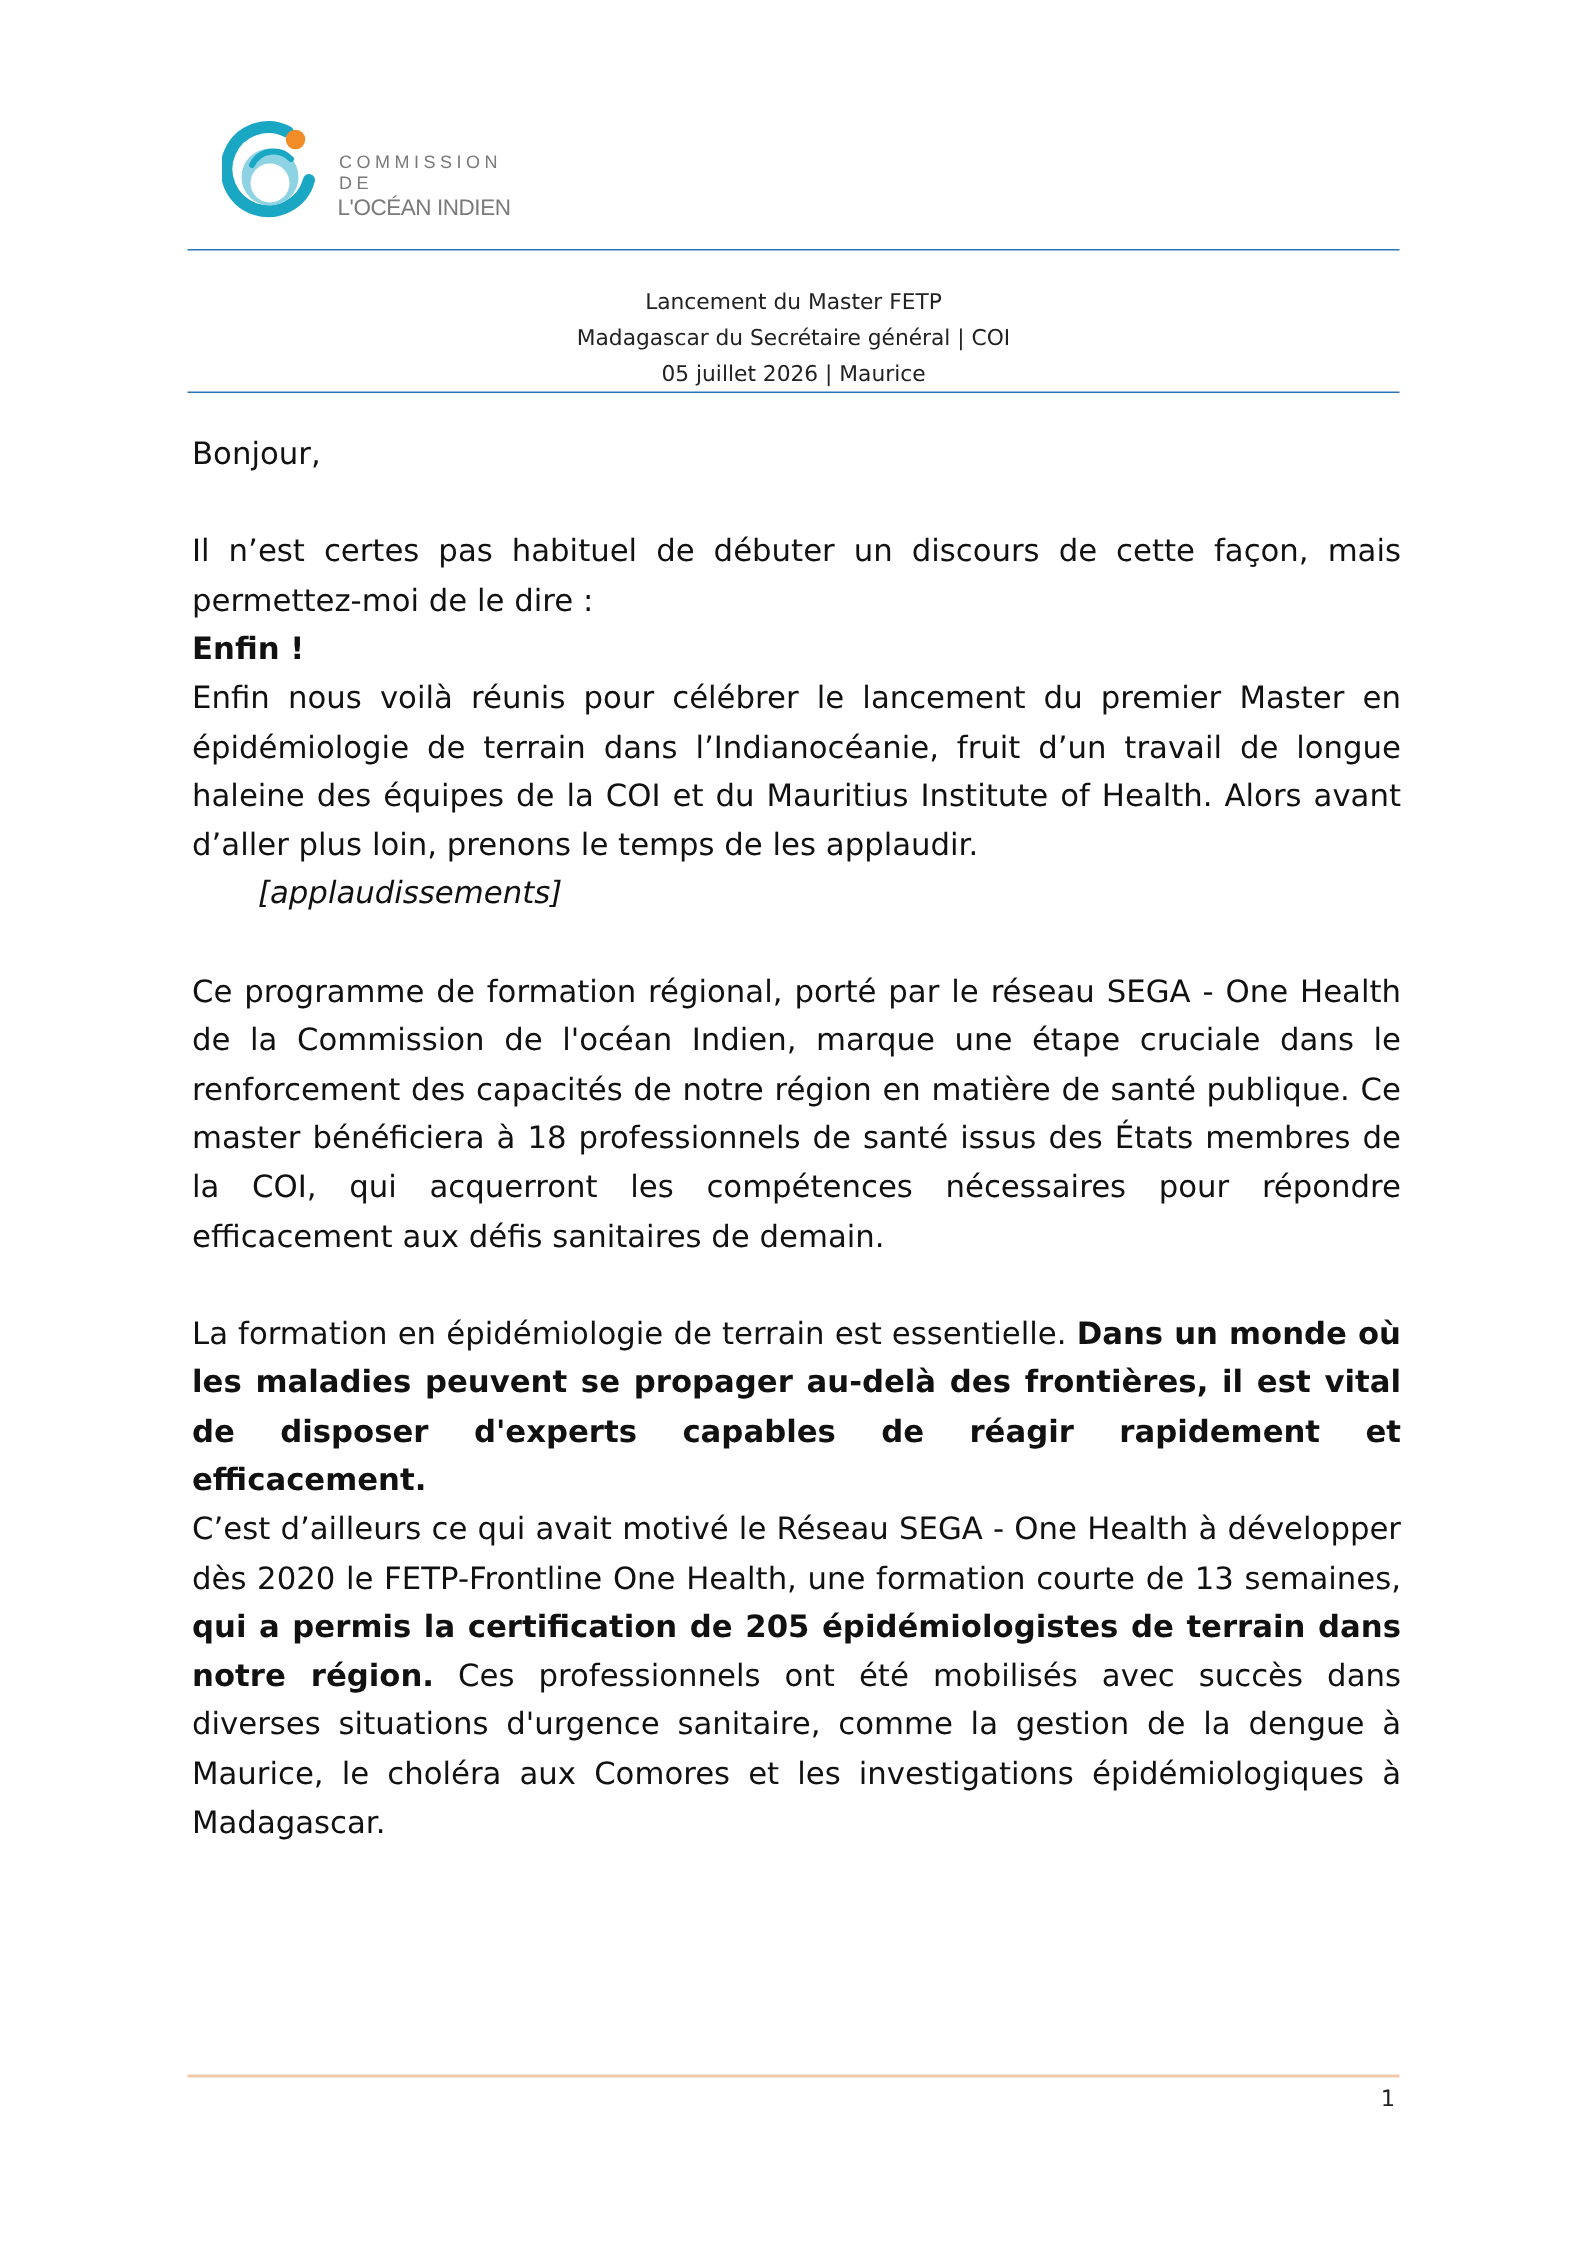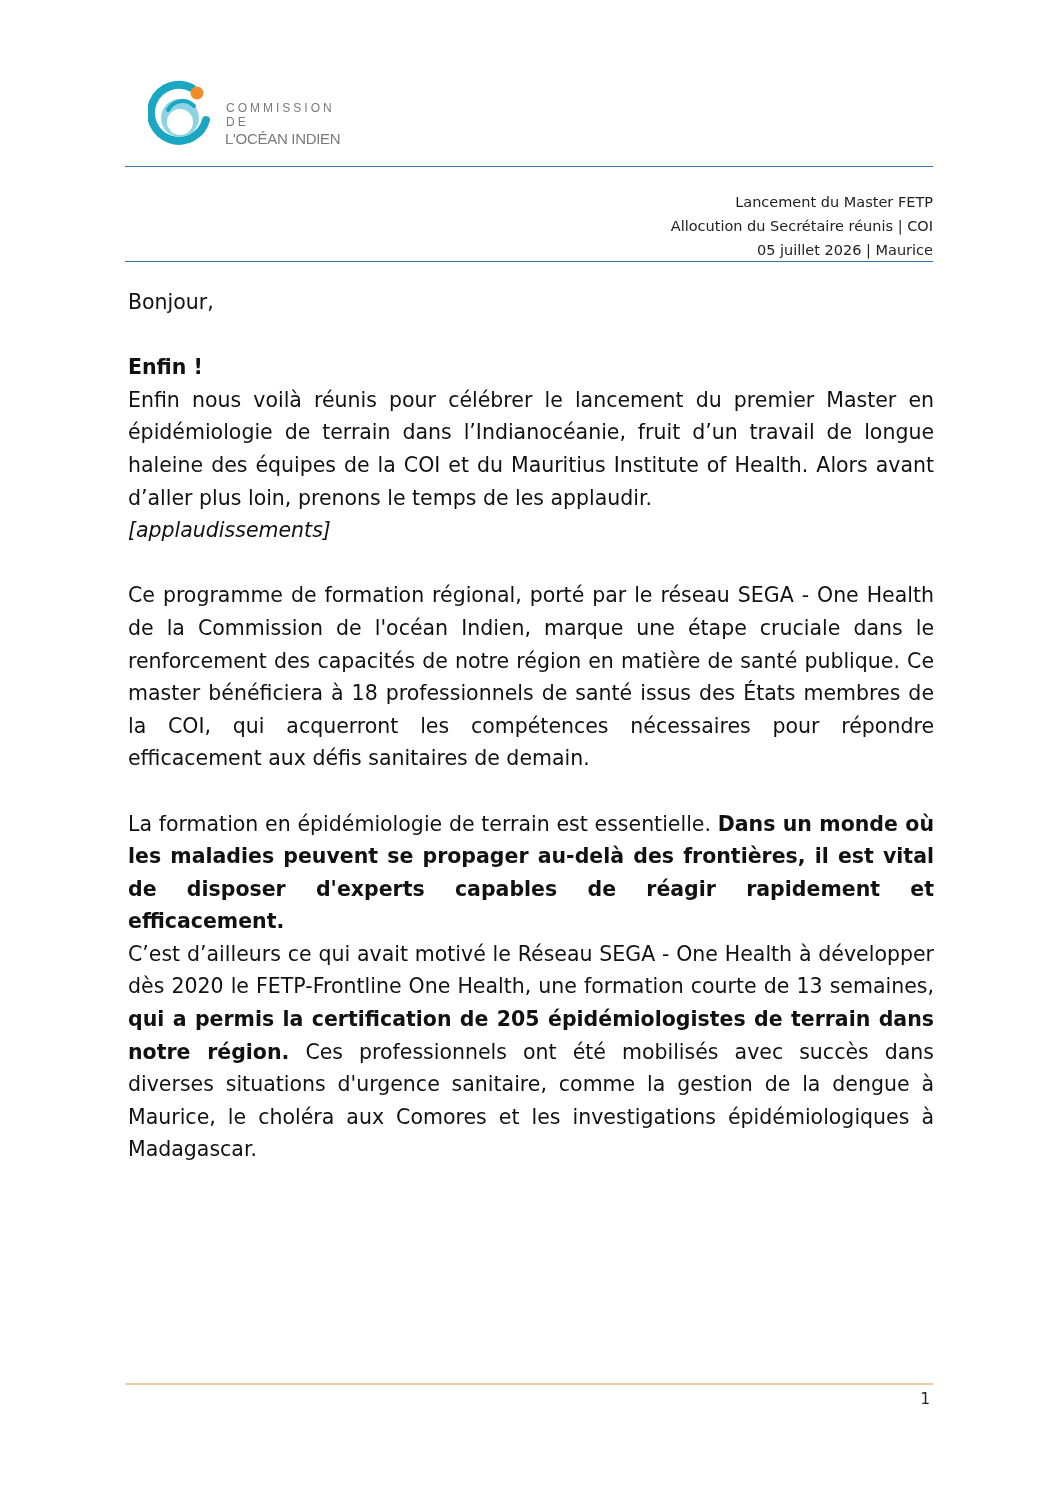--- a/index.html
+++ b/index.html
@@ -7,28 +7,28 @@
            font-family: "DejaVu Sans", sans-serif; color: #111; }
     .logo { position: absolute; left: 148px; top: 80px; width: 200px; height: 66px; }
     .logo svg { position: absolute; left: 0; top: 0; }
     .logo .t1 { position: absolute; left: 78px; top: 21px; font-size: 12px; letter-spacing: 3px;
                 color: #7a7a7a; font-family: "Liberation Sans", sans-serif; }
     .logo .t2 { position: absolute; left: 77px; top: 30px; font-size: 15px; color: #7a7a7a;
                 font-family: "Liberation Sans", sans-serif; letter-spacing: -0.3px; margin-top: 20px; }
     .rule { position: absolute; left: 125px; width: 808px; height: 0; }
     .rule.blue { border-top: 1.5px solid #2e75b6; }
     .rule.tan { border-top: 2px solid #f2c9a8; }
-    .header-block { position: absolute; left: 125px; width: 808px; top: 190px; text-align: right;
+    .header-block { position: absolute; left: 125px; width: 808px; top: 190px; text-align: center;
                     font-size: 14.5px; line-height: 24px; color: #222; }
     .body-text { position: absolute; left: 128px; width: 806px; top: 286px;
                  font-size: 20.5px; line-height: 32.6px; text-align: justify; color: #111; }
     .body-text p { margin: 0; }
     .body-text .gap { height: 32.6px; }
     .body-text b { font-weight: bold; }
-    .body-text i { font-style: italic; }
+    .body-text i { font-style: italic; margin-left: 44px; }
     .last-left { text-align-last: left; }
     .page-num { position: absolute; left: 900px; top: 1390px; width: 30px; text-align: right;
                 font-size: 15px; color: #222; }
   </style>
 </head>
 <body>
 
 <div class="logo">
   <svg width="66" height="66" viewBox="0 0 66 66">
     <path d="M44 8 A28 28 0 1 0 58 40" fill="none" stroke="#1aa7c4" stroke-width="8" stroke-linecap="round"></path>
@@ -38,29 +38,30 @@
     <circle cx="49" cy="13" r="6.5" fill="#f28c28"></circle>
   </svg>
   <span class="t1">COMMISSION DE</span>
   <span class="t2">L'OCÉAN INDIEN</span>
 </div>
 
 <div class="rule blue" style="top:166px;"></div>
 
 <div class="header-block">
   <div>Lancement du Master FETP</div>
-  <div>Allocution du Secrétaire réunis | COI</div>
+  <div>Madagascar du Secrétaire général | COI</div>
   <div>05 juillet 2026 | Maurice</div>
 </div>
 
 <div class="rule blue" style="top:261px;"></div>
 
 <div class="body-text">
   <p>Bonjour,</p>
   <div class="gap"></div>
+  <p class="last-left">Il n’est certes pas habituel de débuter un discours de cette façon, mais permettez-moi de le dire :</p>
   <p><b>Enfin !</b></p>
   <p class="last-left">Enfin nous voilà réunis pour célébrer le lancement du premier Master en épidémiologie de terrain dans l’Indianocéanie, fruit d’un travail de longue haleine des équipes de la COI et du Mauritius Institute of Health. Alors avant d’aller plus loin, prenons le temps de les applaudir.</p>
   <p><i>[applaudissements]</i></p>
   <div class="gap"></div>
   <p class="last-left">Ce programme de formation régional, porté par le réseau SEGA - One Health de la Commission de l'océan Indien, marque une étape cruciale dans le renforcement des capacités de notre région en matière de santé publique. Ce master bénéficiera à 18 professionnels de santé issus des États membres de la COI, qui acquerront les compétences nécessaires pour répondre efficacement aux défis sanitaires de demain.</p>
   <div class="gap"></div>
   <p class="last-left"><span>La formation en épidémiologie de terrain est essentielle. </span><b>Dans un monde où les maladies peuvent se propager au-delà des frontières, il est vital de disposer d'experts capables de réagir rapidement et efficacement.</b></p>
   <p class="last-left"><span>C’est d’ailleurs ce qui avait motivé le Réseau SEGA - One Health à développer dès 2020 le FETP-Frontline One Health, une  formation courte de 13 semaines, </span><b>qui a permis la certification de 205 épidémiologistes de terrain dans notre région.</b><span> Ces professionnels ont été mobilisés avec succès dans diverses situations d'urgence sanitaire, comme la gestion de la dengue à Maurice, le choléra aux Comores et les investigations épidémiologiques à Madagascar.</span></p>
 </div>
 

